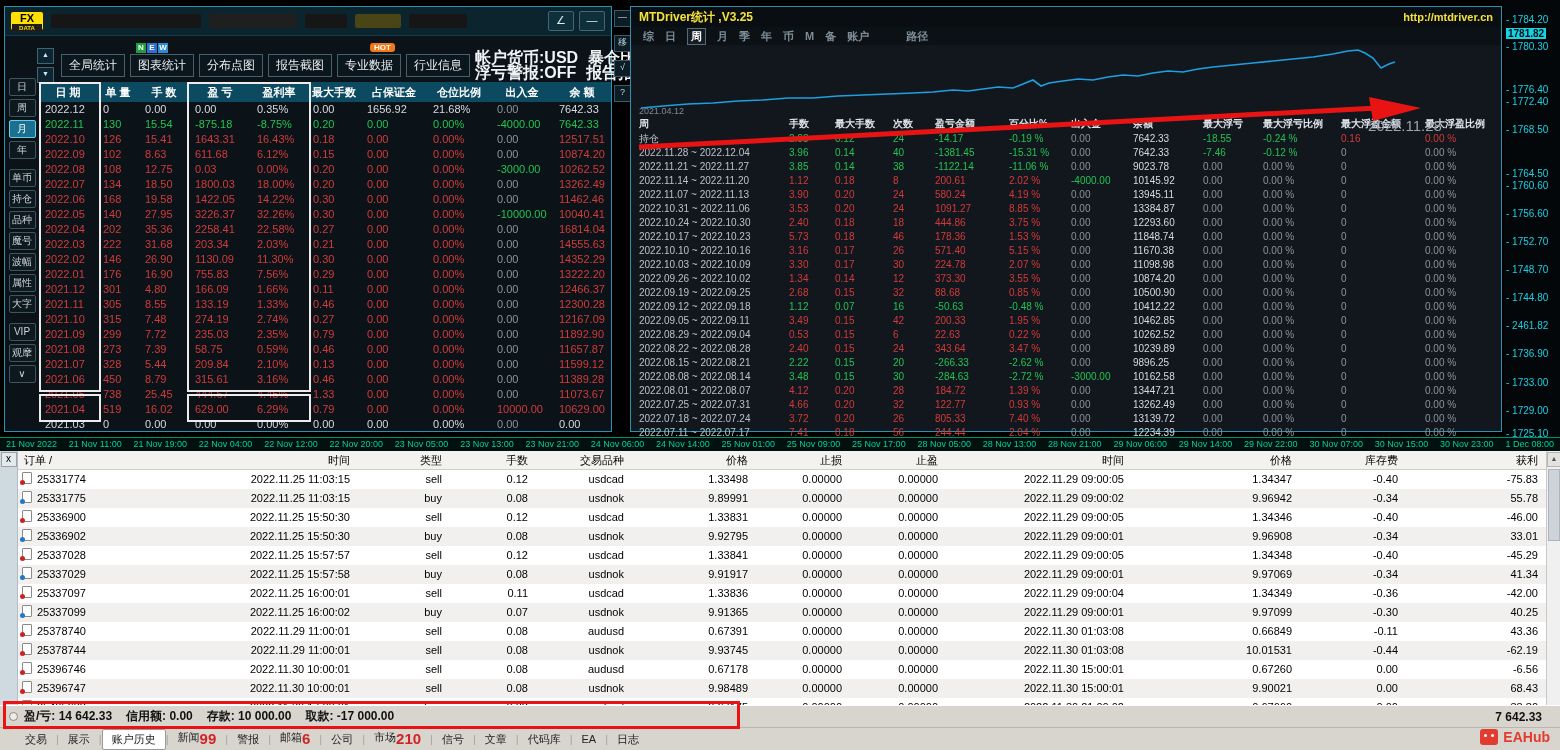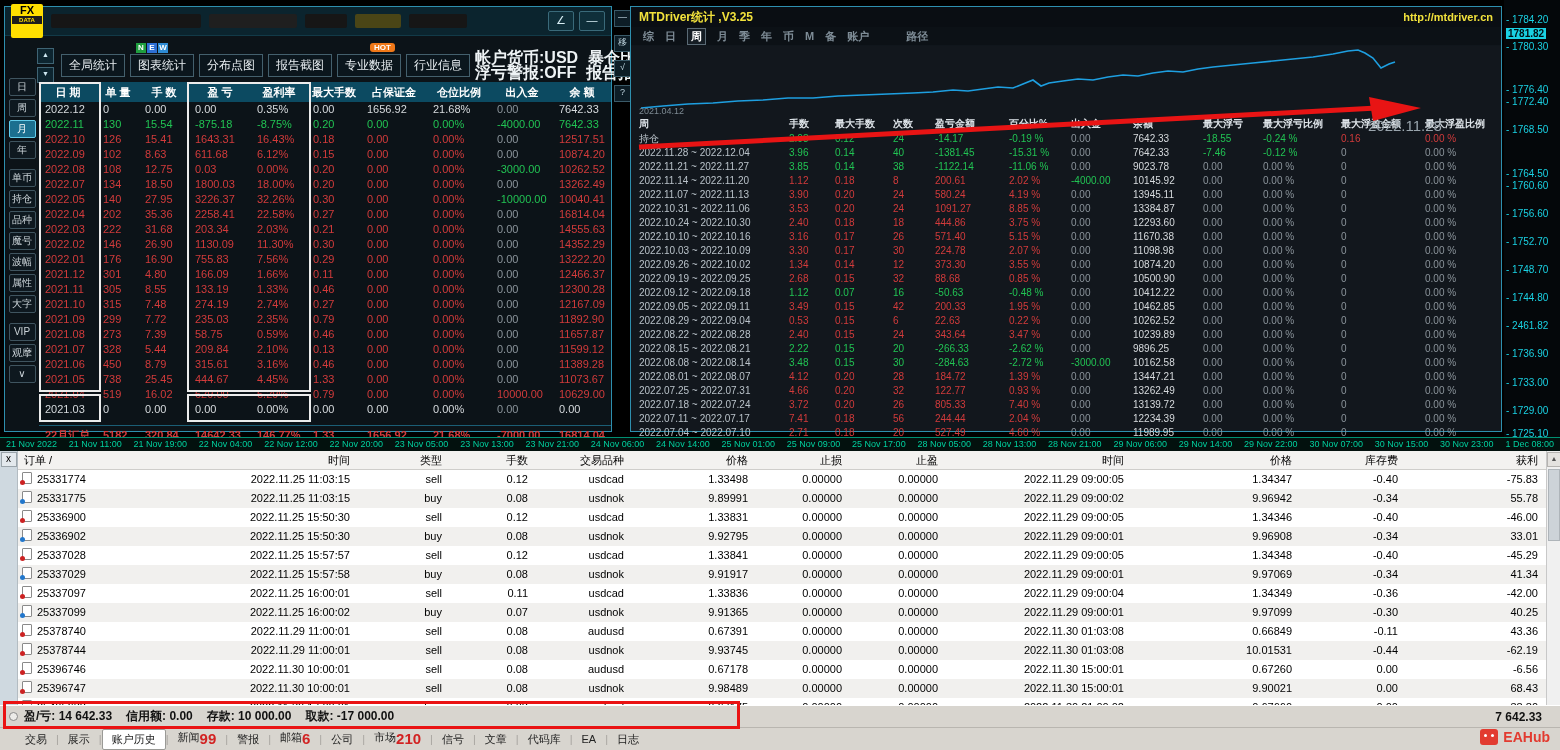--- a/index.html
+++ b/index.html
@@ -1,21 +1,21 @@
 <!DOCTYPE html>
 <html><head>
 <meta charset="utf-8">
 <style>
   html,body{margin:0;padding:0}
   body{width:1560px;height:750px;position:relative;background:#000;overflow:hidden;
        font-family:"Liberation Sans","DejaVu Sans",sans-serif;-webkit-font-smoothing:antialiased}
   
   #left-panel{position:absolute;left:4px;top:6px;width:608px;height:426px;border:1px solid #2e8fae;background:#0c1318;box-sizing:border-box}
   .titlebar{height:28px;background:#0b242e;border-bottom:1px solid #123a48;display:flex;align-items:center;padding:0 6px;gap:8px}
-  .logo{width:32px;height:34px;background:#ffdf00;color:#000;font-weight:bold;font-size:11px;line-height:12px;text-align:center;border-radius:2px;flex:0 0 auto}
+  .logo{width:32px;height:18px;background:#ffdf00;color:#000;font-weight:bold;font-size:11px;line-height:12px;text-align:center;border-radius:2px;flex:0 0 auto}
   .logo small{display:block;font-size:6px;line-height:8px;background:#1d1d1d;color:#ffdf00;margin:0 1px}
   .redact{height:14px;border-radius:2px;background:#161616}
   .redact.olive{background:#4a4516}
   .tb-btn{width:24px;height:18px;border:1px solid #3a6a7a;background:#0f2f3a;color:#d8eef5;font-size:11px;line-height:16px;text-align:center;border-radius:2px}
   .panel-body{display:flex;height:394px}
   .sidebar{width:32px;padding:42px 2px 0 4px;display:flex;flex-direction:column;gap:3px;align-items:center;box-sizing:border-box}
   .side-btn{width:27px;min-height:17px;border:1px solid #3f545f;background:#0e181f;color:#ccd4d9;font-size:10px;line-height:16px;text-align:center;border-radius:2px;box-sizing:border-box;white-space:nowrap}
   .side-btn.active{background:#1b6f8f;border-color:#63cdeb;color:#fff}
   .side-btn.gap{margin-top:7px}
   .main{flex:1;position:relative;display:flex;flex-direction:column}
@@ -255,20 +255,32 @@
               <td class="cr">18.50</td>
               <td class="cr">1800.03</td>
               <td class="cr">18.00%</td>
               <td class="cr">0.20</td>
               <td class="cr">0.00</td>
               <td class="cr">0.00%</td>
               <td class="cgy">0.00</td>
               <td class="cr">13262.49</td>
             </tr>
             <tr>
+              <td class="cr">2022.06</td>
+              <td class="cr">168</td>
+              <td class="cr">19.58</td>
+              <td class="cr">1422.05</td>
+              <td class="cr">14.22%</td>
+              <td class="cr">0.30</td>
+              <td class="cr">0.00</td>
+              <td class="cr">0.00%</td>
+              <td class="cgy">0.00</td>
+              <td class="cr">11462.46</td>
+            </tr>
+            <tr>
               <td class="cr">2022.05</td>
               <td class="cr">140</td>
               <td class="cr">27.95</td>
               <td class="cr">3226.37</td>
               <td class="cr">32.26%</td>
               <td class="cr">0.30</td>
               <td class="cr">0.00</td>
               <td class="cr">0.00%</td>
               <td class="cg">-10000.00</td>
               <td class="cr">10040.41</td>
@@ -633,20 +645,34 @@
         </tr>
         <tr>
           <td class="dt">2022.10.24 ~ 2022.10.30</td>
           <td class="cr">2.40</td>
           <td class="cr">0.18</td>
           <td class="cr">18</td>
           <td class="cr">444.86</td>
           <td class="cr">3.75 %</td>
           <td class="cgy">0.00</td>
           <td class="cw">12293.60</td>
+          <td class="cgy">0.00</td>
+          <td class="cgy">0.00 %</td>
+          <td class="cgy">0</td>
+          <td class="cgy">0.00 %</td>
+        </tr>
+        <tr>
+          <td class="dt">2022.10.17 ~ 2022.10.23</td>
+          <td class="cr">5.73</td>
+          <td class="cr">0.18</td>
+          <td class="cr">46</td>
+          <td class="cr">178.36</td>
+          <td class="cr">1.53 %</td>
+          <td class="cgy">0.00</td>
+          <td class="cw">11848.74</td>
           <td class="cgy">0.00</td>
           <td class="cgy">0.00 %</td>
           <td class="cgy">0</td>
           <td class="cgy">0.00 %</td>
         </tr>
         <tr>
           <td class="dt">2022.10.10 ~ 2022.10.16</td>
           <td class="cr">3.16</td>
           <td class="cr">0.17</td>
           <td class="cr">26</td>

